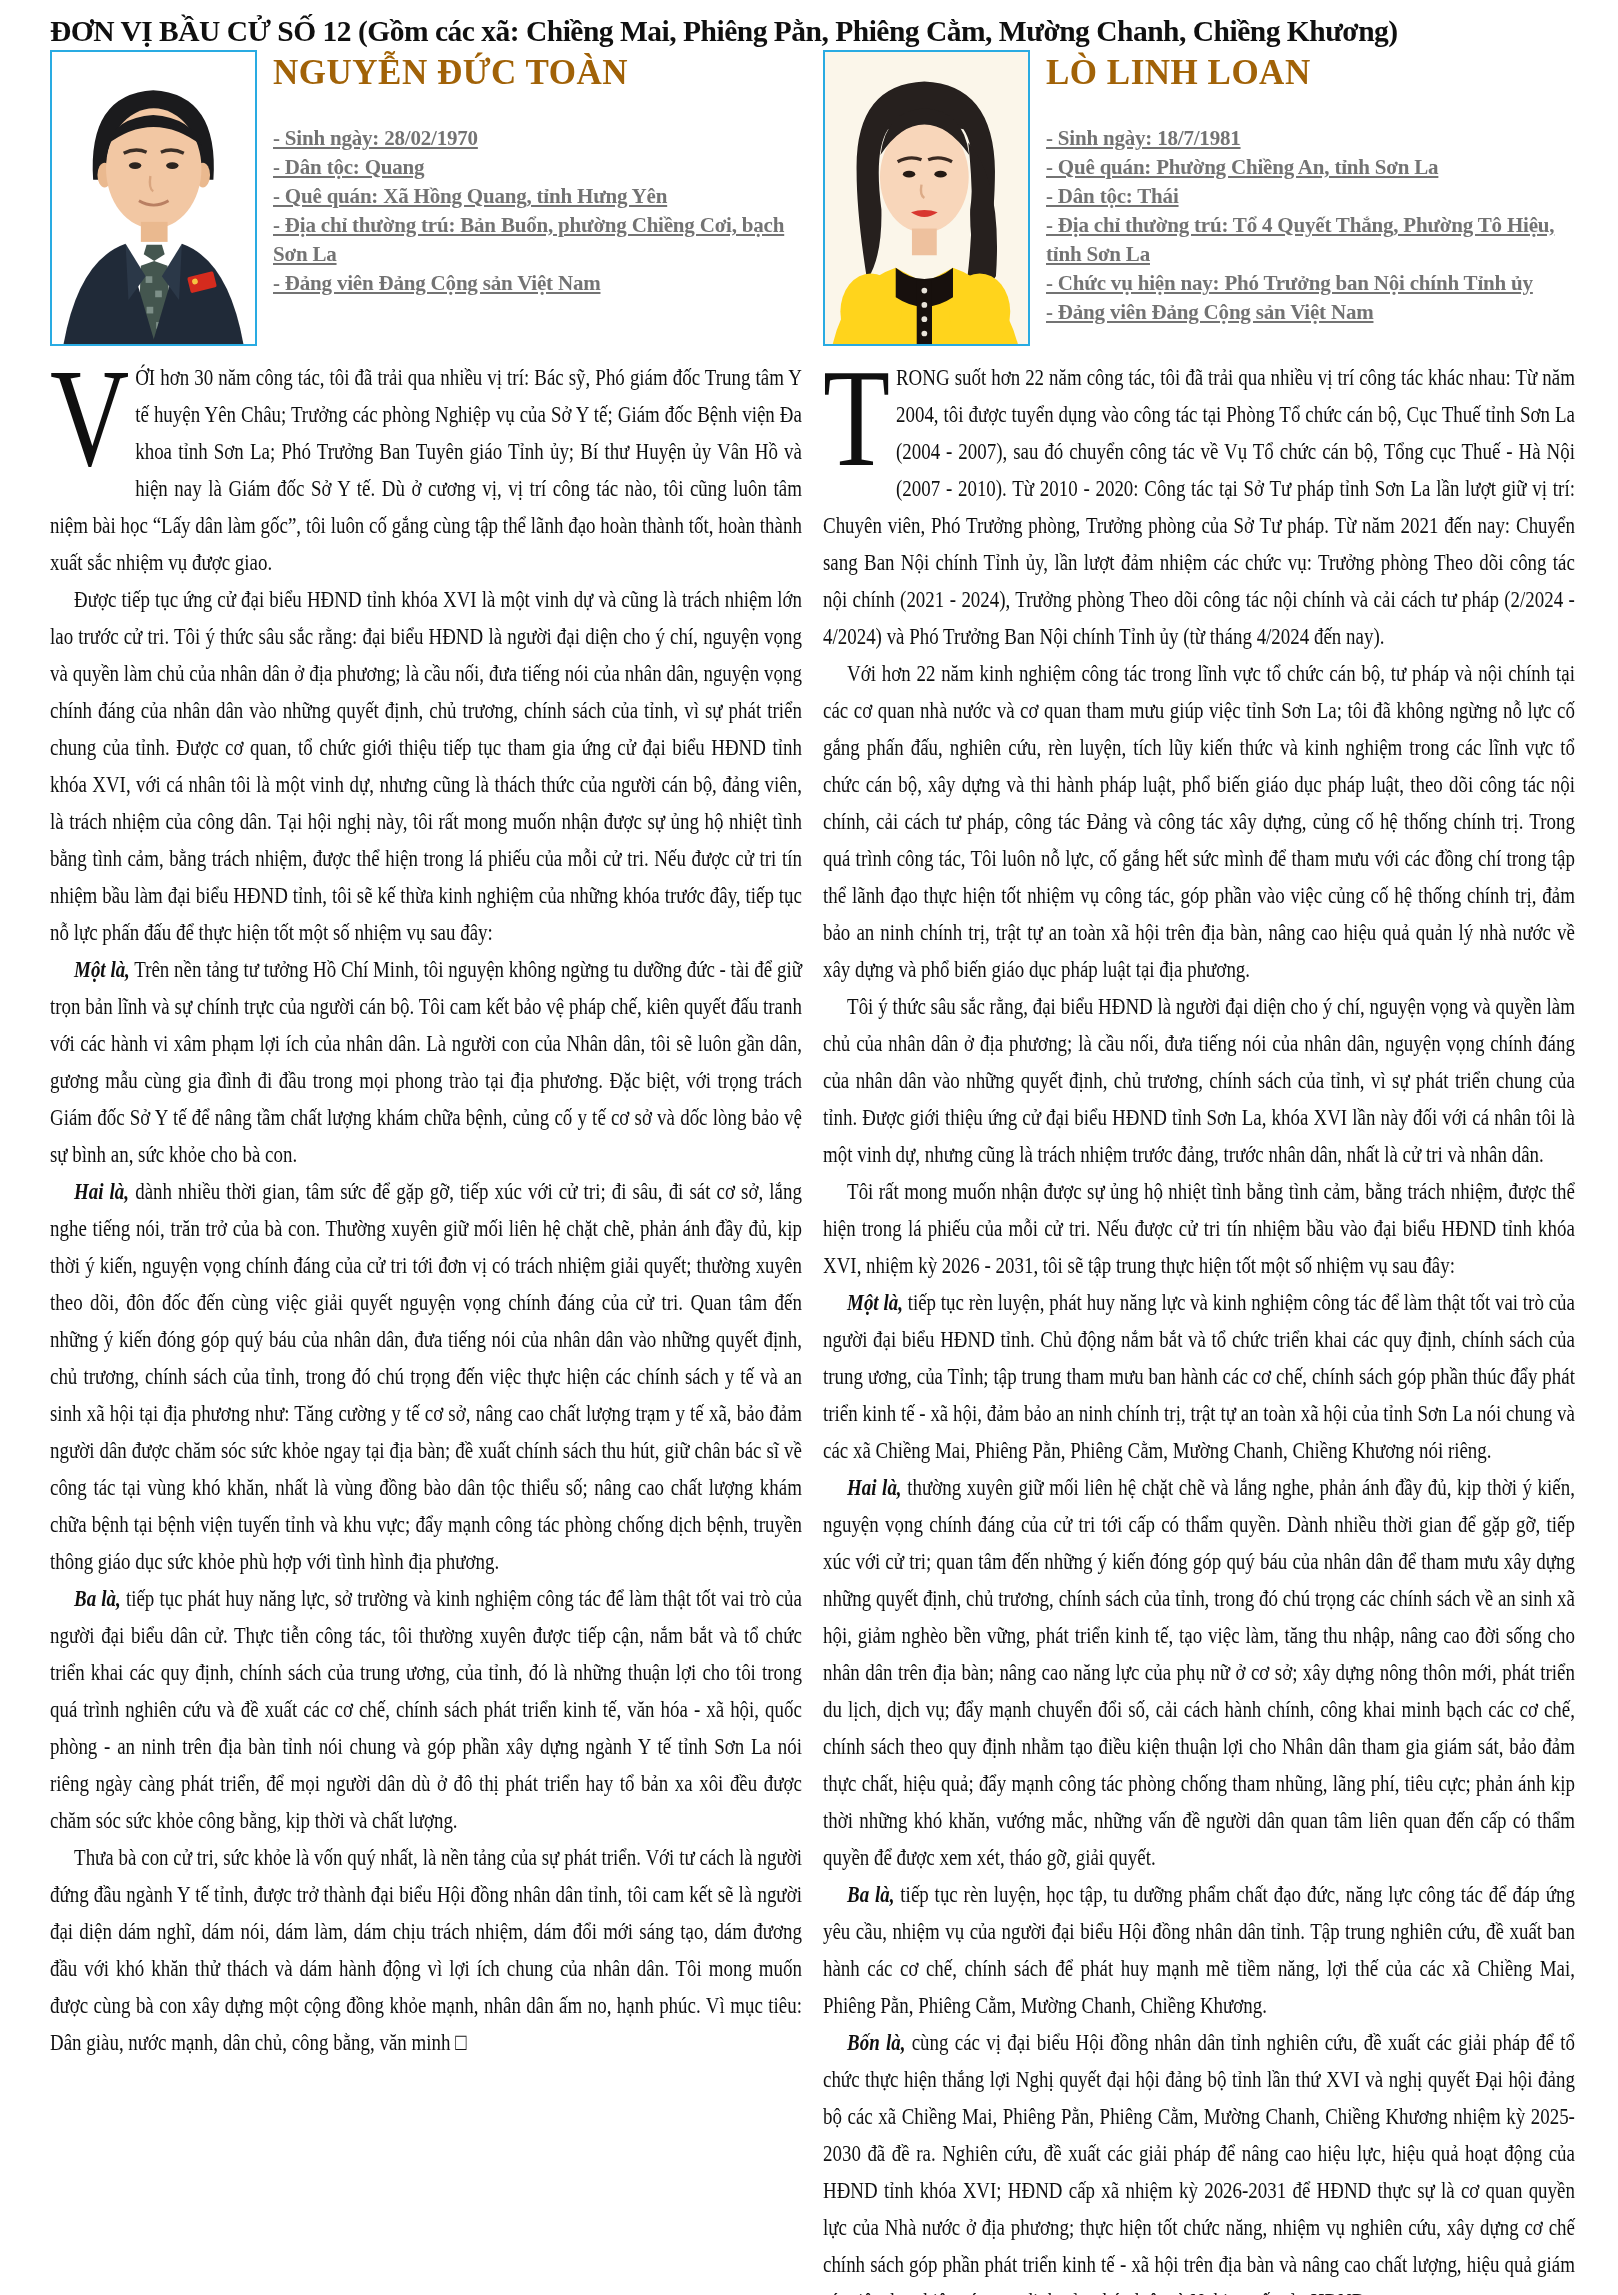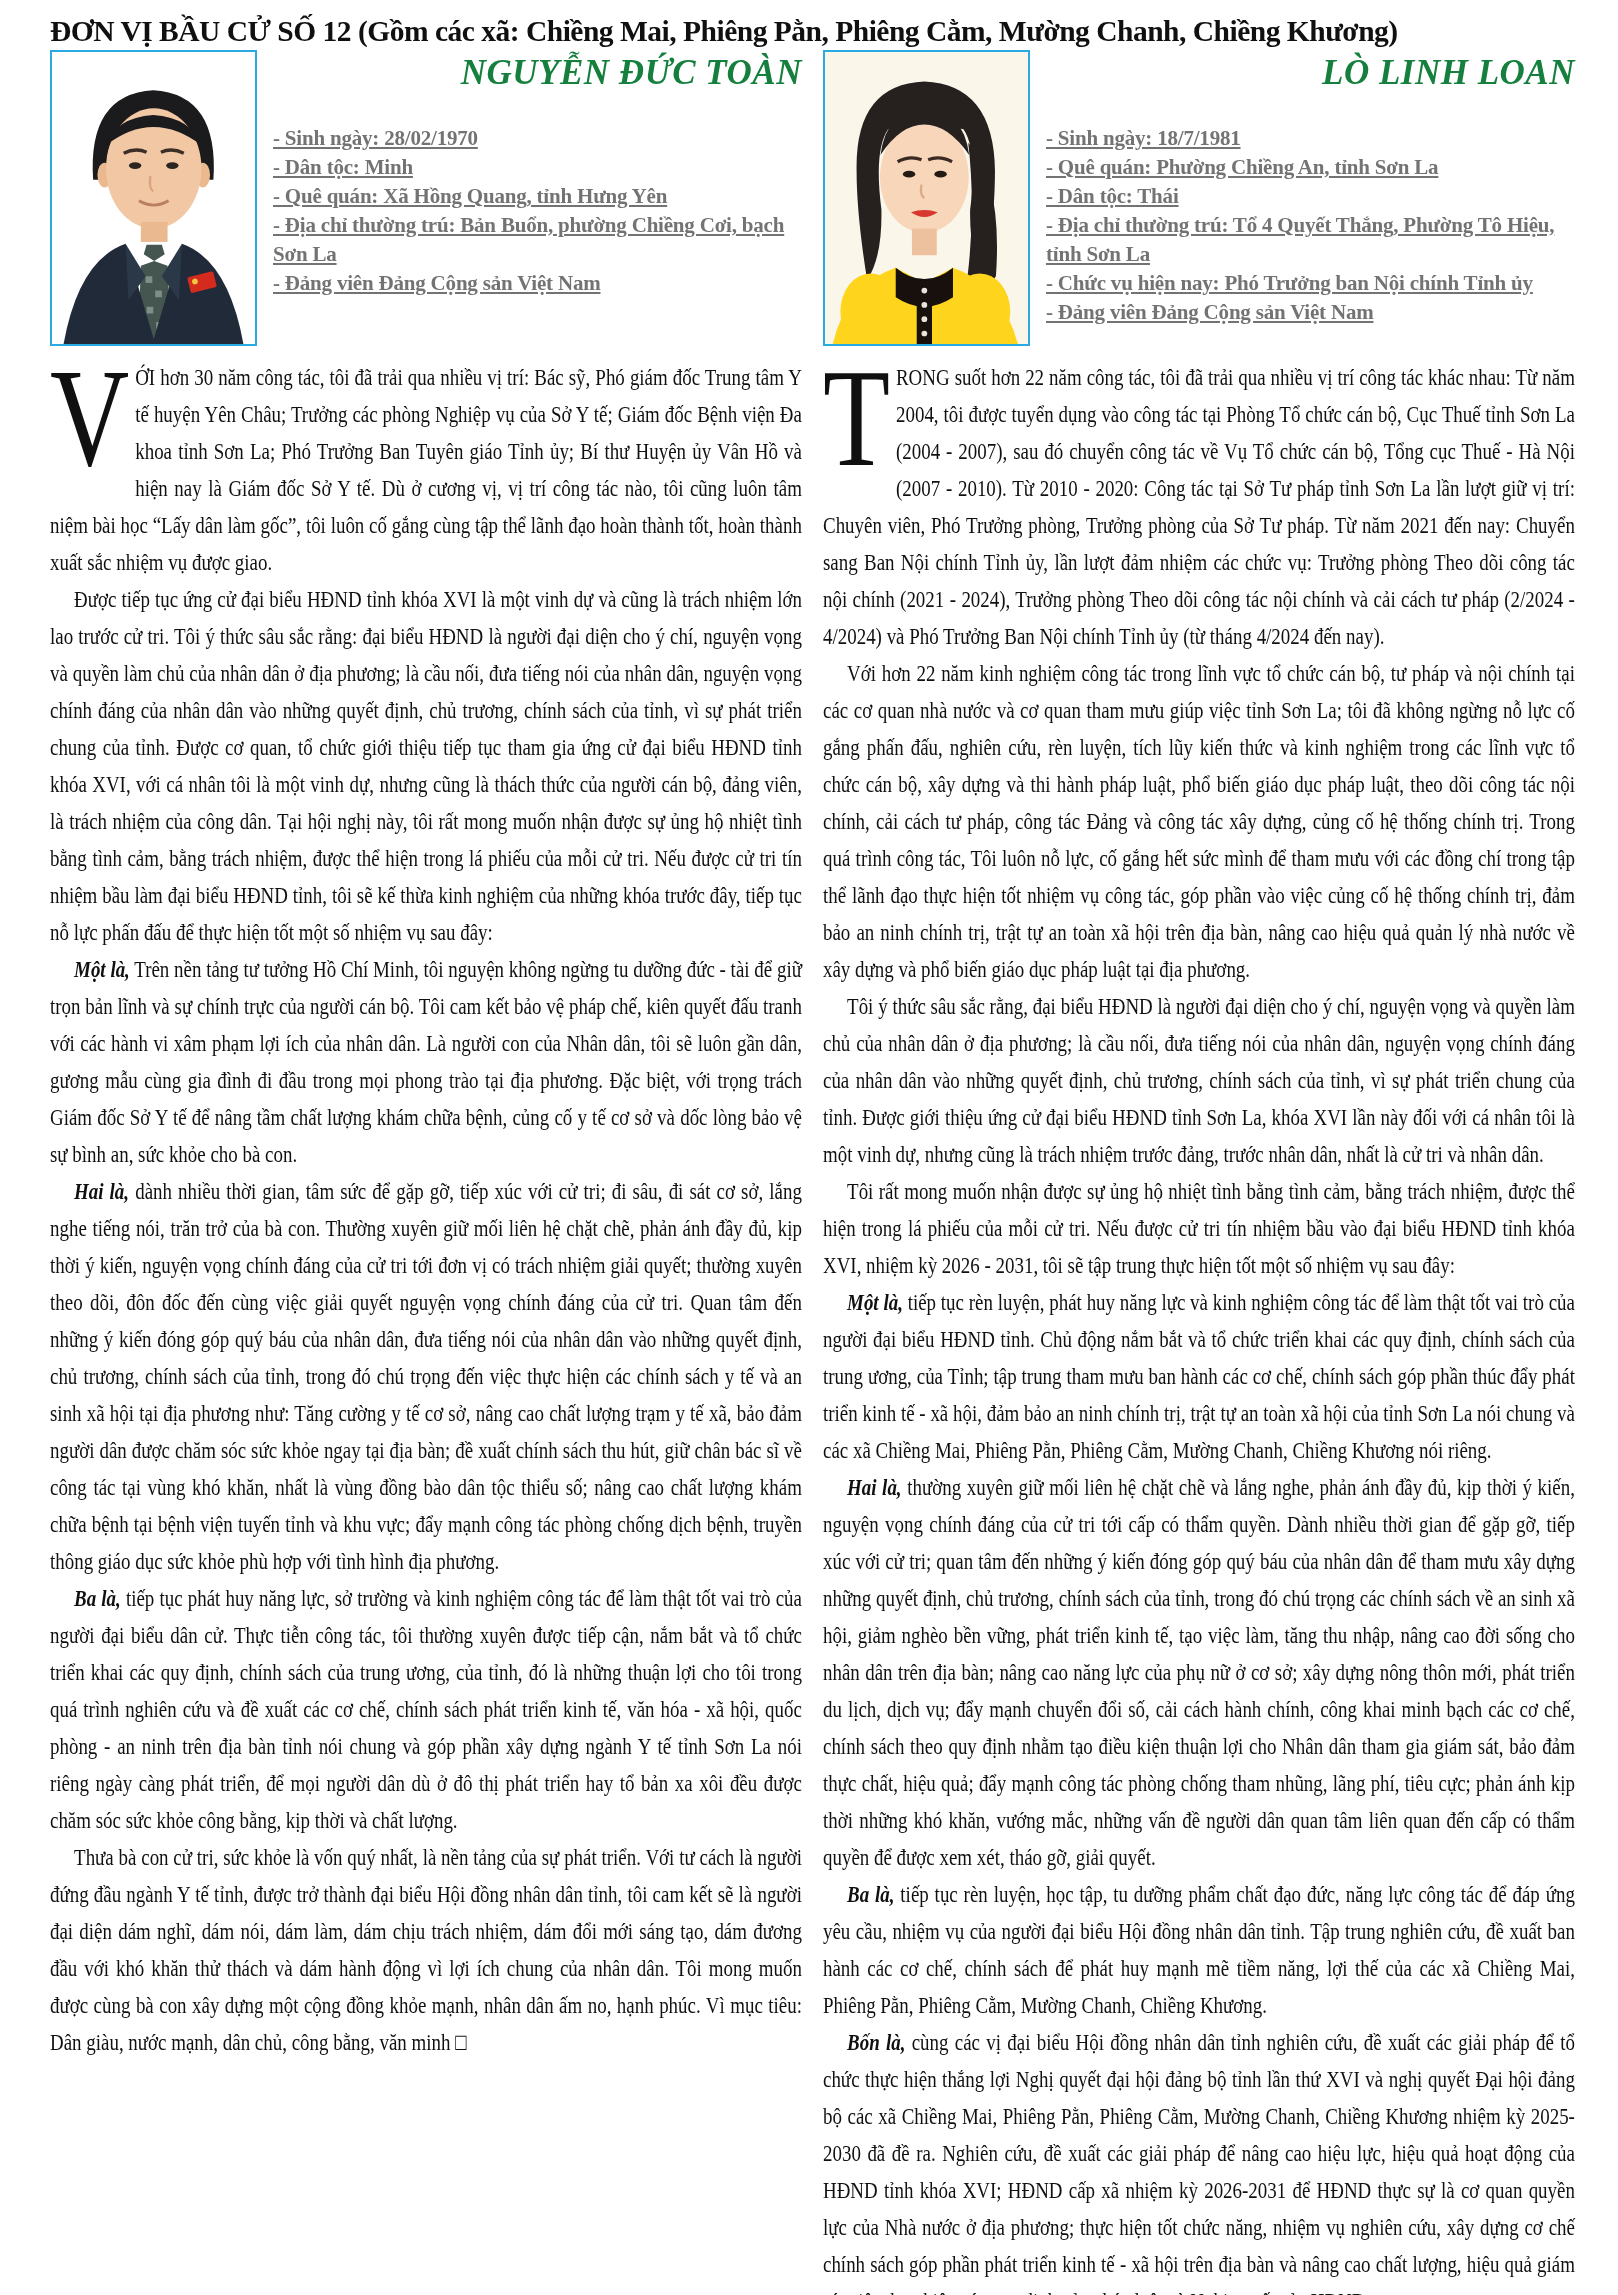--- a/index.html
+++ b/index.html
@@ -14,22 +14,22 @@
   }
   .columns{display:flex;gap:21px;align-items:flex-start;}
   .col{width:752px;flex:0 0 auto;}
   .cand-header{display:flex;gap:16px;margin-bottom:12.4px;}
   .photo{
     width:203px;height:292px;flex:0 0 auto;border:2.9px solid #29abe2;background:#fff;overflow:hidden;
   }
   .photo svg{display:block;width:100%;height:100%;}
   .head-right{flex:1;min-width:0;}
   .cand-name{
-    color:#15803d;font-weight:bold;font-size:35px;line-height:41px;text-align:right;
-    margin:1.9px 0 30.5px;letter-spacing:0.5px;white-space:nowrap;font-style:italic;
+    color:#a16207;font-weight:bold;font-size:35px;line-height:41px;text-align:left;
+    margin:1.9px 0 30.5px;letter-spacing:0.5px;white-space:nowrap;
   }
   .bio{color:#737373;font-weight:bold;font-size:21px;line-height:29px;letter-spacing:-0.2px;text-decoration:underline;}
   .bio-line{margin:0;}
   .body-text{
     width:953px;transform:scaleX(0.789);transform-origin:top left;
     font-size:24px;line-height:37px;text-align:justify;letter-spacing:0;
   }
   .para{margin:0;text-indent:30.5px;}
   .para.first{text-indent:0;}
   .dropcap{
@@ -78,21 +78,21 @@
             <g transform="rotate(-14 312 482)">
               <rect x="286" y="466" width="56" height="34" rx="4" fill="#d52b1e"></rect>
               <circle cx="300" cy="478" r="6" fill="#f4c542"></circle>
             </g>
           </svg>
         </div>
         <div class="head-right">
           <div class="cand-name">NGUYỄN ĐỨC TOÀN</div>
           <div class="bio">
             <div class="bio-line">- Sinh ngày: 28/02/1970</div>
-            <div class="bio-line">- Dân tộc: Minh</div>
+            <div class="bio-line">- Dân tộc: Quang</div>
             <div class="bio-line">- Quê quán: Xã Hồng Quang, tỉnh Hưng Yên</div>
             <div class="bio-line">- Địa chỉ thường trú: Bản Buổn, phường Chiềng Cơi, bạch Sơn La</div>
             <div class="bio-line">- Đảng viên Đảng Cộng sản Việt Nam</div>
           </div>
         </div>
       </div>
       <div class="body-text">
         <p class="para first"><span class="dropcap">V</span><span>ỚI</span><span> hơn 30 năm công tác, tôi đã trải qua nhiều vị trí: Bác sỹ, Phó giám đốc Trung tâm Y tế huyện Yên Châu; Trưởng các phòng Nghiệp vụ của Sở Y tế; Giám đốc Bệnh viện Đa khoa tỉnh Sơn La; Phó Trưởng Ban Tuyên giáo Tỉnh ủy; Bí thư Huyện ủy Vân Hồ và hiện nay là Giám đốc Sở Y tế. Dù ở cương vị, vị trí công tác nào, tôi cũng luôn tâm niệm bài học “Lấy dân làm gốc”, tôi luôn cố gắng cùng tập thể lãnh đạo hoàn thành tốt, hoàn thành xuất sắc nhiệm vụ được giao.</span></p>
         <p class="para"><span>Được tiếp tục ứng cử đại biểu HĐND tỉnh khóa XVI là một vinh dự và cũng là trách nhiệm lớn lao trước cử tri. Tôi ý thức sâu sắc rằng: đại biểu HĐND là người đại diện cho ý chí, nguyện vọng và quyền làm chủ của nhân dân ở địa phương; là cầu nối, đưa tiếng nói của nhân dân, nguyện vọng chính đáng của nhân dân vào những quyết định, chủ trương, chính sách của tỉnh, vì sự phát triển chung của tỉnh. Được cơ quan, tổ chức giới thiệu tiếp tục tham gia ứng cử đại biểu HĐND tỉnh khóa XVI, với cá nhân tôi là một vinh dự, nhưng cũng là thách thức của người cán bộ, đảng viên, là trách nhiệm của công dân. Tại hội nghị này, tôi rất mong muốn nhận được sự ủng hộ nhiệt tình bằng tình cảm, bằng trách nhiệm, được thể hiện trong lá phiếu của mỗi cử tri. Nếu được cử tri tín nhiệm bầu làm đại biểu HĐND tỉnh, tôi sẽ kế thừa kinh nghiệm của những khóa trước đây, tiếp tục nỗ lực phấn đấu để thực hiện tốt một số nhiệm vụ sau đây:</span></p>
         <p class="para"><span class="lead">Một là,</span><span> Trên nền tảng tư tưởng Hồ Chí Minh, tôi nguyện không ngừng tu dưỡng đức - tài để giữ trọn bản lĩnh và sự chính trực của người cán bộ. Tôi cam kết bảo vệ pháp chế, kiên quyết đấu tranh với các hành vi xâm phạm lợi ích của nhân dân. Là người con của Nhân dân, tôi sẽ luôn gần dân, gương mẫu cùng gia đình đi đầu trong mọi phong trào tại địa phương. Đặc biệt, với trọng trách Giám đốc Sở Y tế để nâng tầm chất lượng khám chữa bệnh, củng cố y tế cơ sở và dốc lòng bảo vệ sự bình an, sức khỏe cho bà con.</span></p>

